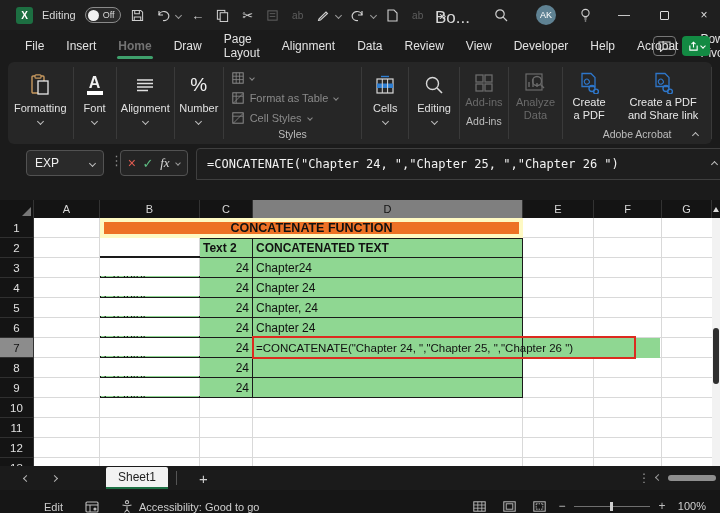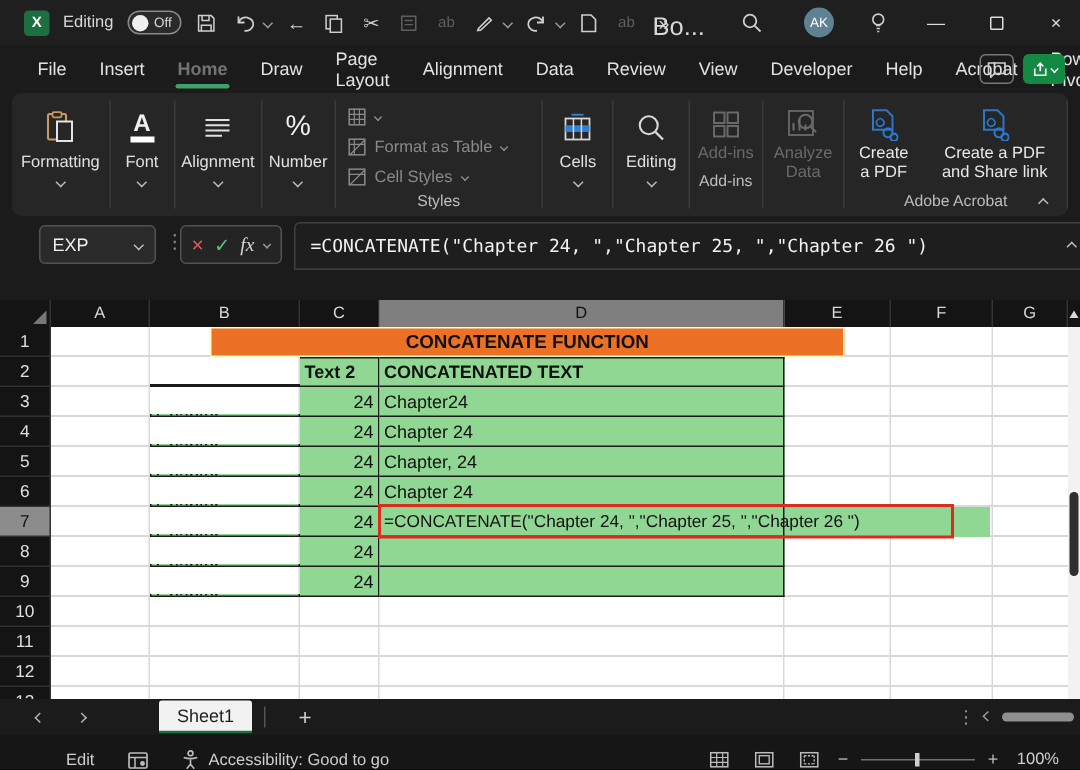--- a/index.html
+++ b/index.html
@@ -101,22 +101,22 @@
   .rowhdrs { position:absolute; left:0; top:18px; width:34px; }
   .rh { width:34px; height:20px; background:#141414; color:#e0e0e0; font-size:11.5px;
     display:flex; align-items:center; justify-content:center;
     border-bottom:1px solid #303030; border-right:1px solid #333; }
   .rh.sel { background:#8c8c8c; color:#111; }
   .hlines { position:absolute; left:34px; top:18px; width:678px; height:248px;
     background:repeating-linear-gradient(to bottom, transparent 0 19px, #d9d9d9 19px 20px); }
   .vline { position:absolute; top:18px; bottom:0; width:1px; background:#d9d9d9; }
   
   .banner { position:absolute; left:100px; top:18px; width:423px; height:20px;
-    background:#ed7125; border:1px solid #fef9c3; color:#111; font-weight:bold;
-    font-size:12.5px; display:flex; align-items:center; justify-content:center; z-index:2;margin-left:40px; }
+    background:#ed7125; border:4px solid #fef9c3; color:#111; font-weight:bold;
+    font-size:12.5px; display:flex; align-items:center; justify-content:center; z-index:2; }
   .trow { position:absolute; left:100px; width:423px; height:20px; display:flex; z-index:2; }
   .tc { background:#8fd792; border-right:1px solid #1a1a1a; border-bottom:1px solid #1a1a1a;
     color:#111; font-size:12px; display:flex; align-items:center; padding:0 3px;
     white-space:nowrap; overflow:hidden; }
   .tc.first { border-left:1px solid #1a1a1a; }
   .tc.b { width:100px;margin-top:18px; }
   .tc.c { width:53px; justify-content:flex-end; }
   .tc.d { width:270px; }
   .trow.hdr .tc { font-weight:bold; border-top:1px solid #1a1a1a; }
   .tc.formula { overflow:visible; z-index:3; font-size:11.5px; }

